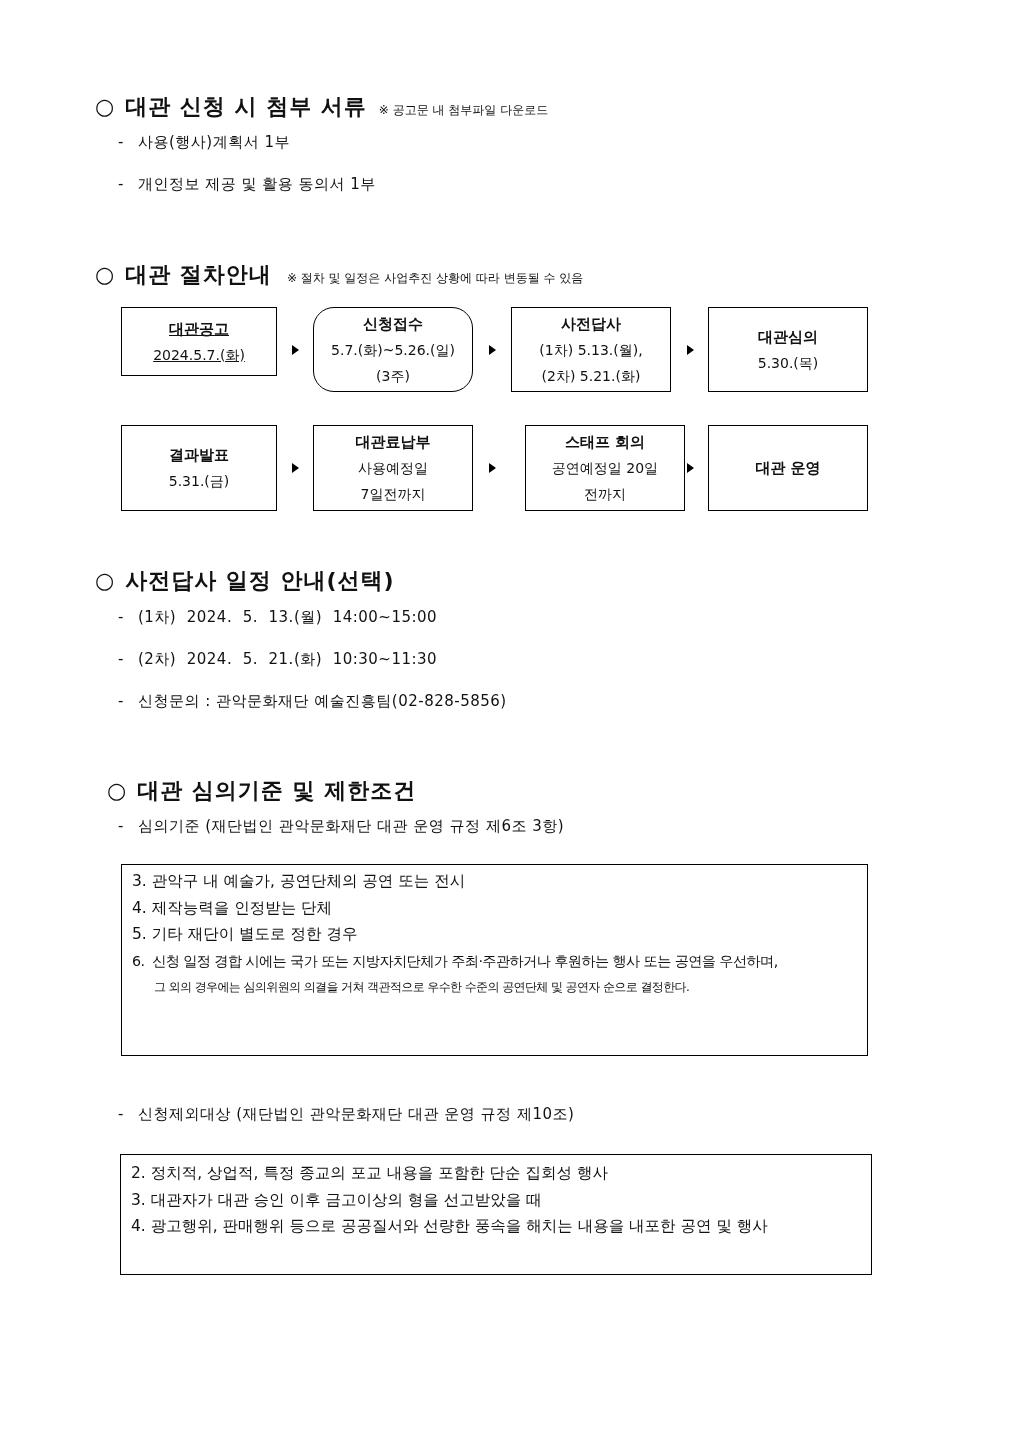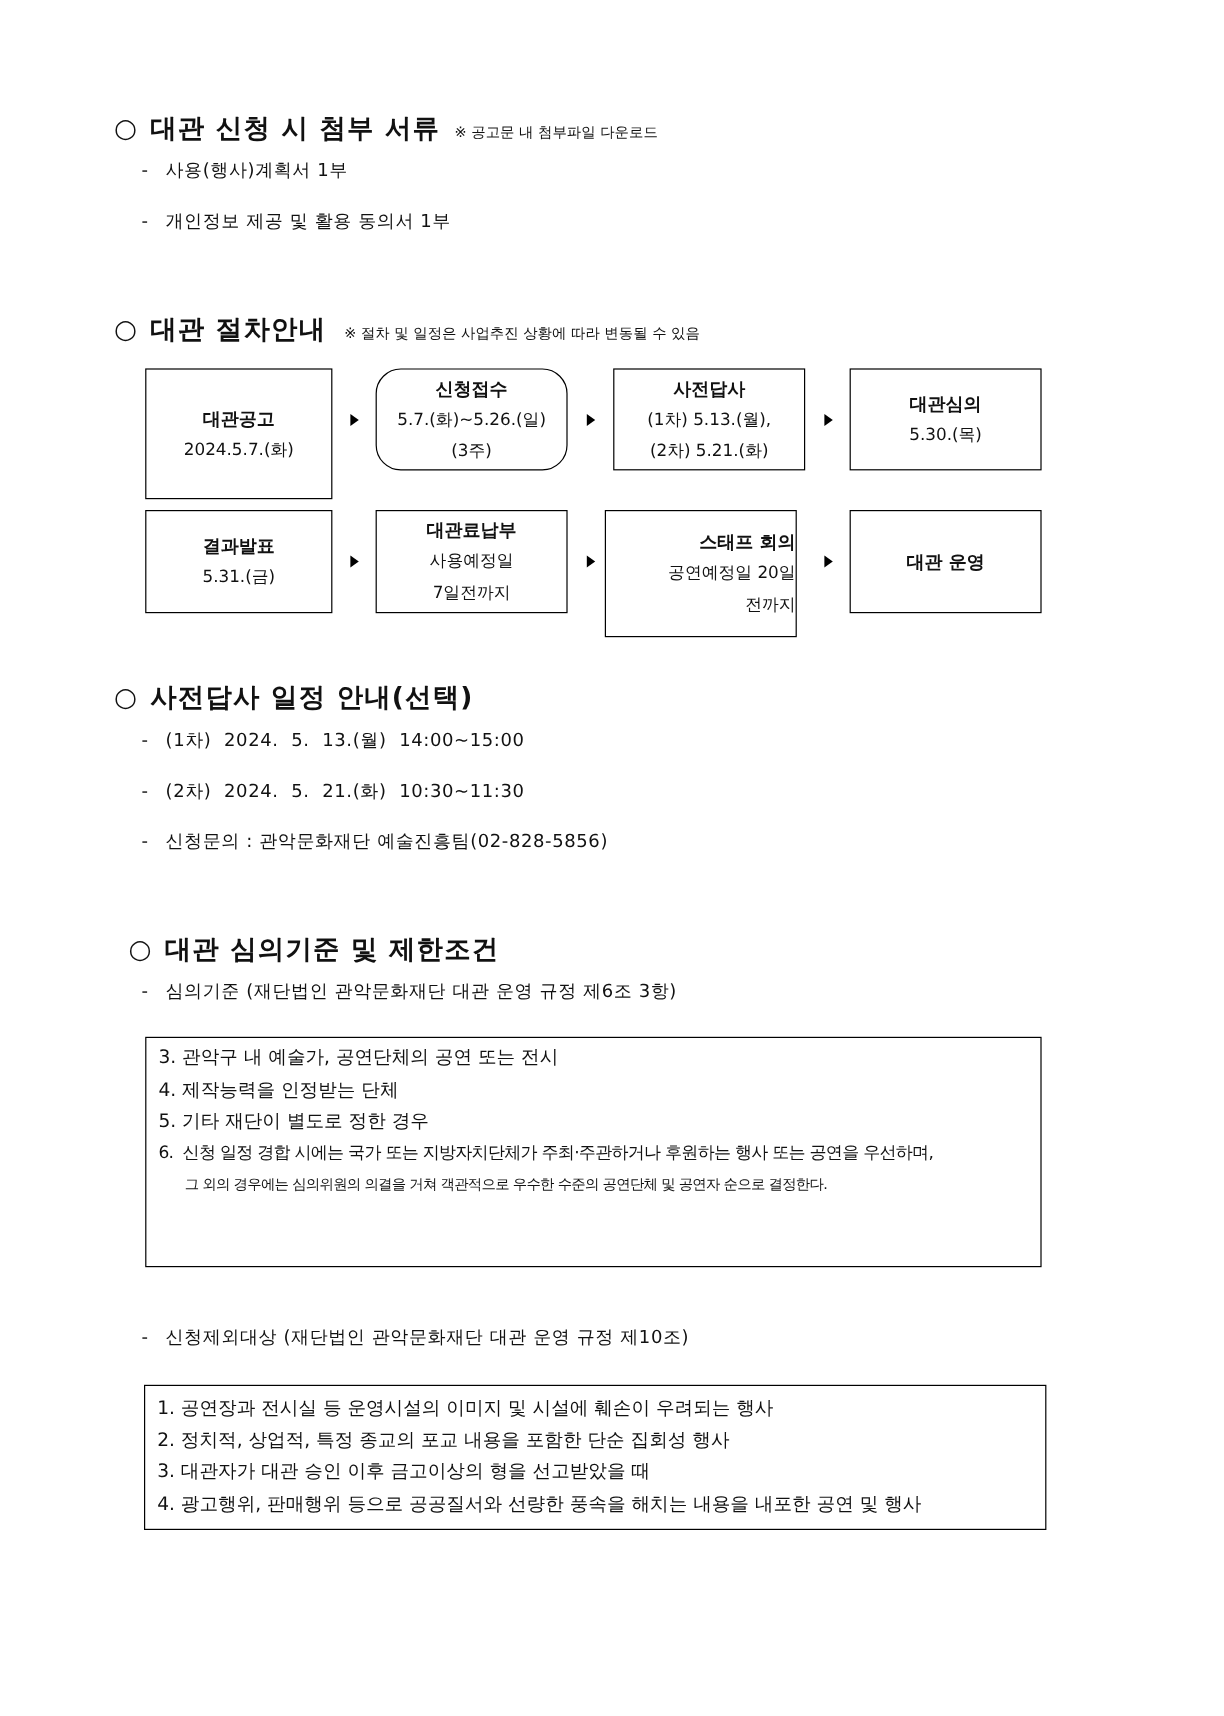--- a/index.html
+++ b/index.html
@@ -38,21 +38,21 @@
   <span class="dash">-</span><span>사용(행사)계획서 1부</span>
 </div>
 <div class="abs item" style="left:118px; top:175px;">
   <span class="dash">-</span><span>개인정보 제공 및 활용 동의서 1부</span>
 </div>
 
 <div class="abs h" style="left:95px; top:260px;">
   <span class="circ">○</span><span>대관 절차안내</span><span class="note" style="margin-left:15px;">※ 절차 및 일정은 사업추진 상황에 따라 변동될 수 있음</span>
 </div>
 
-<div class="fbox" style="left:121px; top:307px; width:156px; height:109px;">
+<div class="fbox" style="left:121px; top:307px; width:156px; height:69px;text-decoration:underline;">
   <div class="t">대관공고</div>
   <div>2024.5.7.(화)</div>
 </div>
 <div class="arrow" style="left:292px; top:345px;"></div>
 <div class="fbox" style="left:313px; top:307px; width:160px; height:85px;border-radius:21px;">
   <div class="t">신청접수</div>
   <div>5.7.(화)~5.26.(일)</div>
   <div>(3주)</div>
 </div>
 <div class="arrow" style="left:489px; top:345px;"></div>
@@ -71,21 +71,21 @@
   <div class="t">결과발표</div>
   <div>5.31.(금)</div>
 </div>
 <div class="arrow" style="left:292px; top:463px;"></div>
 <div class="fbox" style="left:313px; top:425px; width:160px; height:86px;">
   <div class="t">대관료납부</div>
   <div>사용예정일</div>
   <div>7일전까지</div>
 </div>
 <div class="arrow" style="left:489px; top:463px;"></div>
-<div class="fbox" style="left:504px; top:425px; width:160px; height:106px;align-items:flex-end;">
+<div class="fbox" style="left:525px; top:425px; width:160px; height:86px;">
   <div class="t">스태프 회의</div>
   <div>공연예정일 20일</div>
   <div>전까지</div>
 </div>
 <div class="arrow" style="left:687px; top:463px;"></div>
 <div class="fbox" style="left:708px; top:425px; width:160px; height:86px;">
   <div class="t">대관 운영</div>
 </div>
 
 <div class="abs h" style="left:95px; top:566px;">
@@ -114,17 +114,16 @@
   <div class="row">5. 기타 재단이 별도로 정한 경우</div>
   <div class="row" style="font-size:14.2px; letter-spacing:-0.6px; white-space:pre;">6.  신청 일정 경합 시에는 국가 또는 지방자치단체가 주최·주관하거나 후원하는 행사 또는 공연을 우선하며,</div>
   <div class="row cont" style="font-size:12px; letter-spacing:-0.6px;">그 외의 경우에는 심의위원의 의결을 거쳐 객관적으로 우수한 수준의 공연단체 및 공연자 순으로 결정한다.</div>
 </div>
 
 <div class="abs item" style="left:118px; top:1105px;">
   <span class="dash">-</span><span>신청제외대상 (재단법인 관악문화재단 대관 운영 규정 제10조)</span>
 </div>
 
 <div class="listbox" style="left:120px; top:1154px; width:752px; height:121px; padding-top:5px;">
-  <div class="row">1. 공연장과 전시실 등 운영시설의 이미지 및 시설에 훼손이 우려되는 행사</div>
   <div class="row">2. 정치적, 상업적, 특정 종교의 포교 내용을 포함한 단순 집회성 행사</div>
   <div class="row">3. 대관자가 대관 승인 이후 금고이상의 형을 선고받았을 때</div>
   <div class="row">4. 광고행위, 판매행위 등으로 공공질서와 선량한 풍속을 해치는 내용을 내포한 공연 및 행사</div>
 </div>
 
 </body></html>

